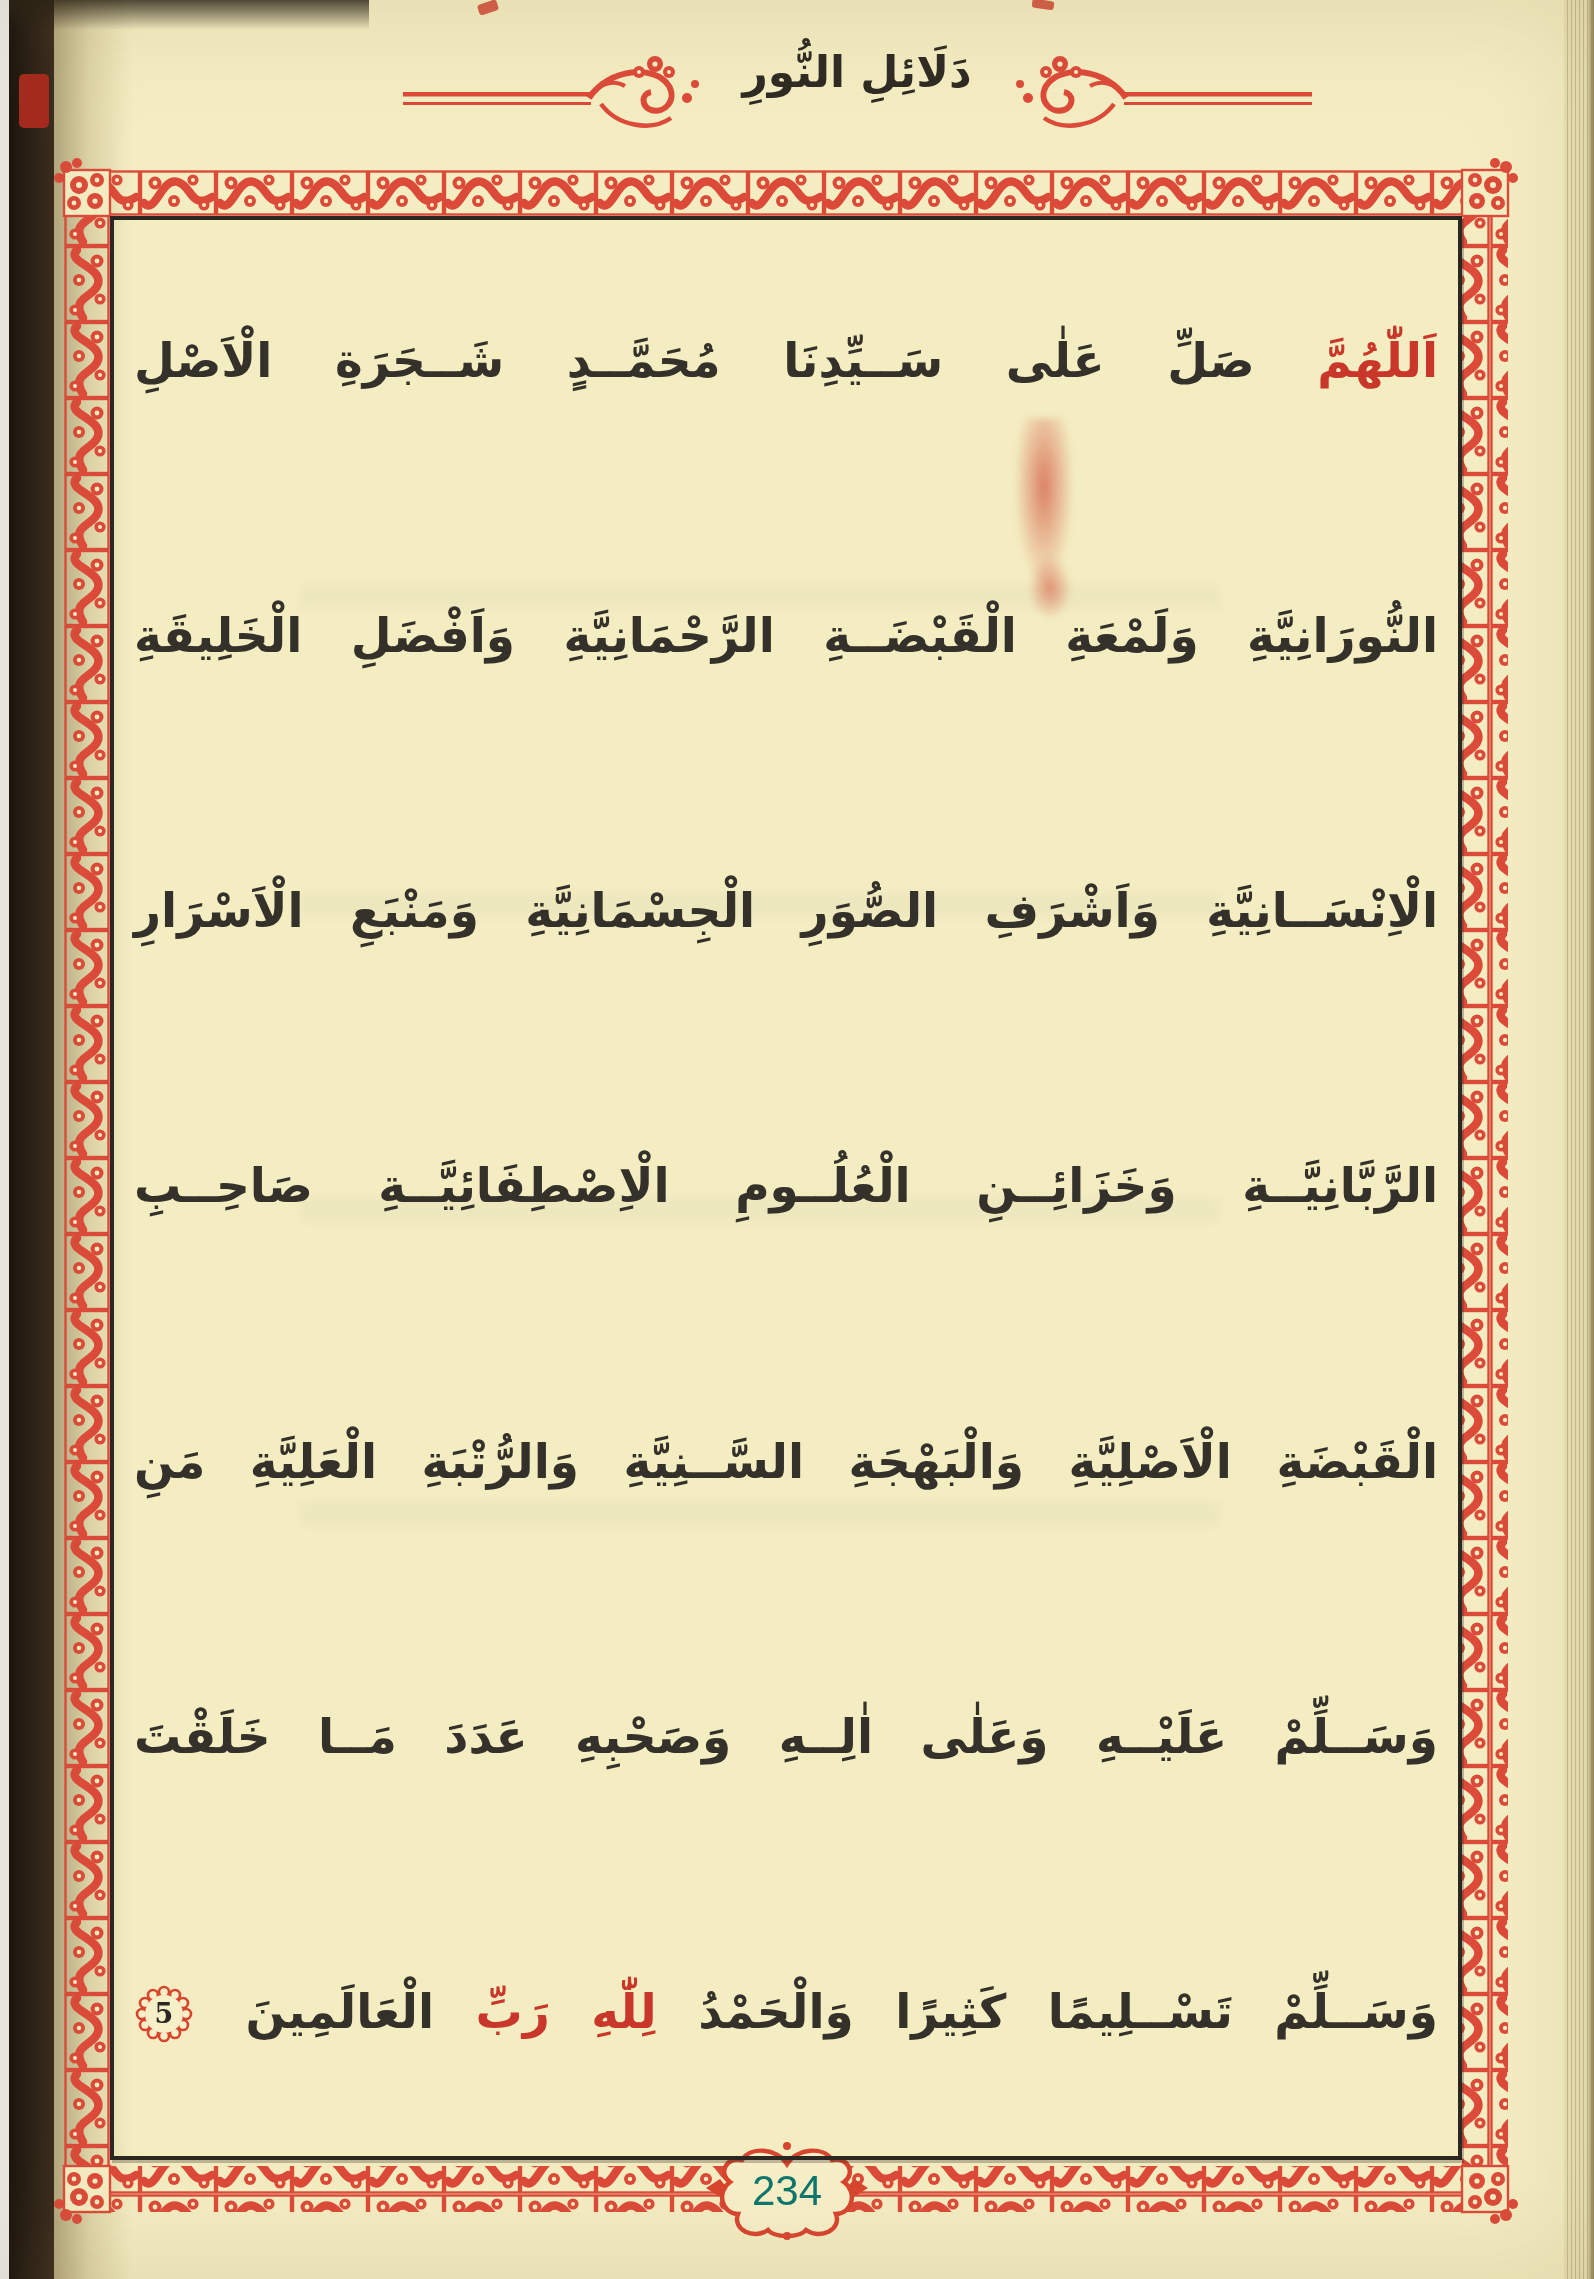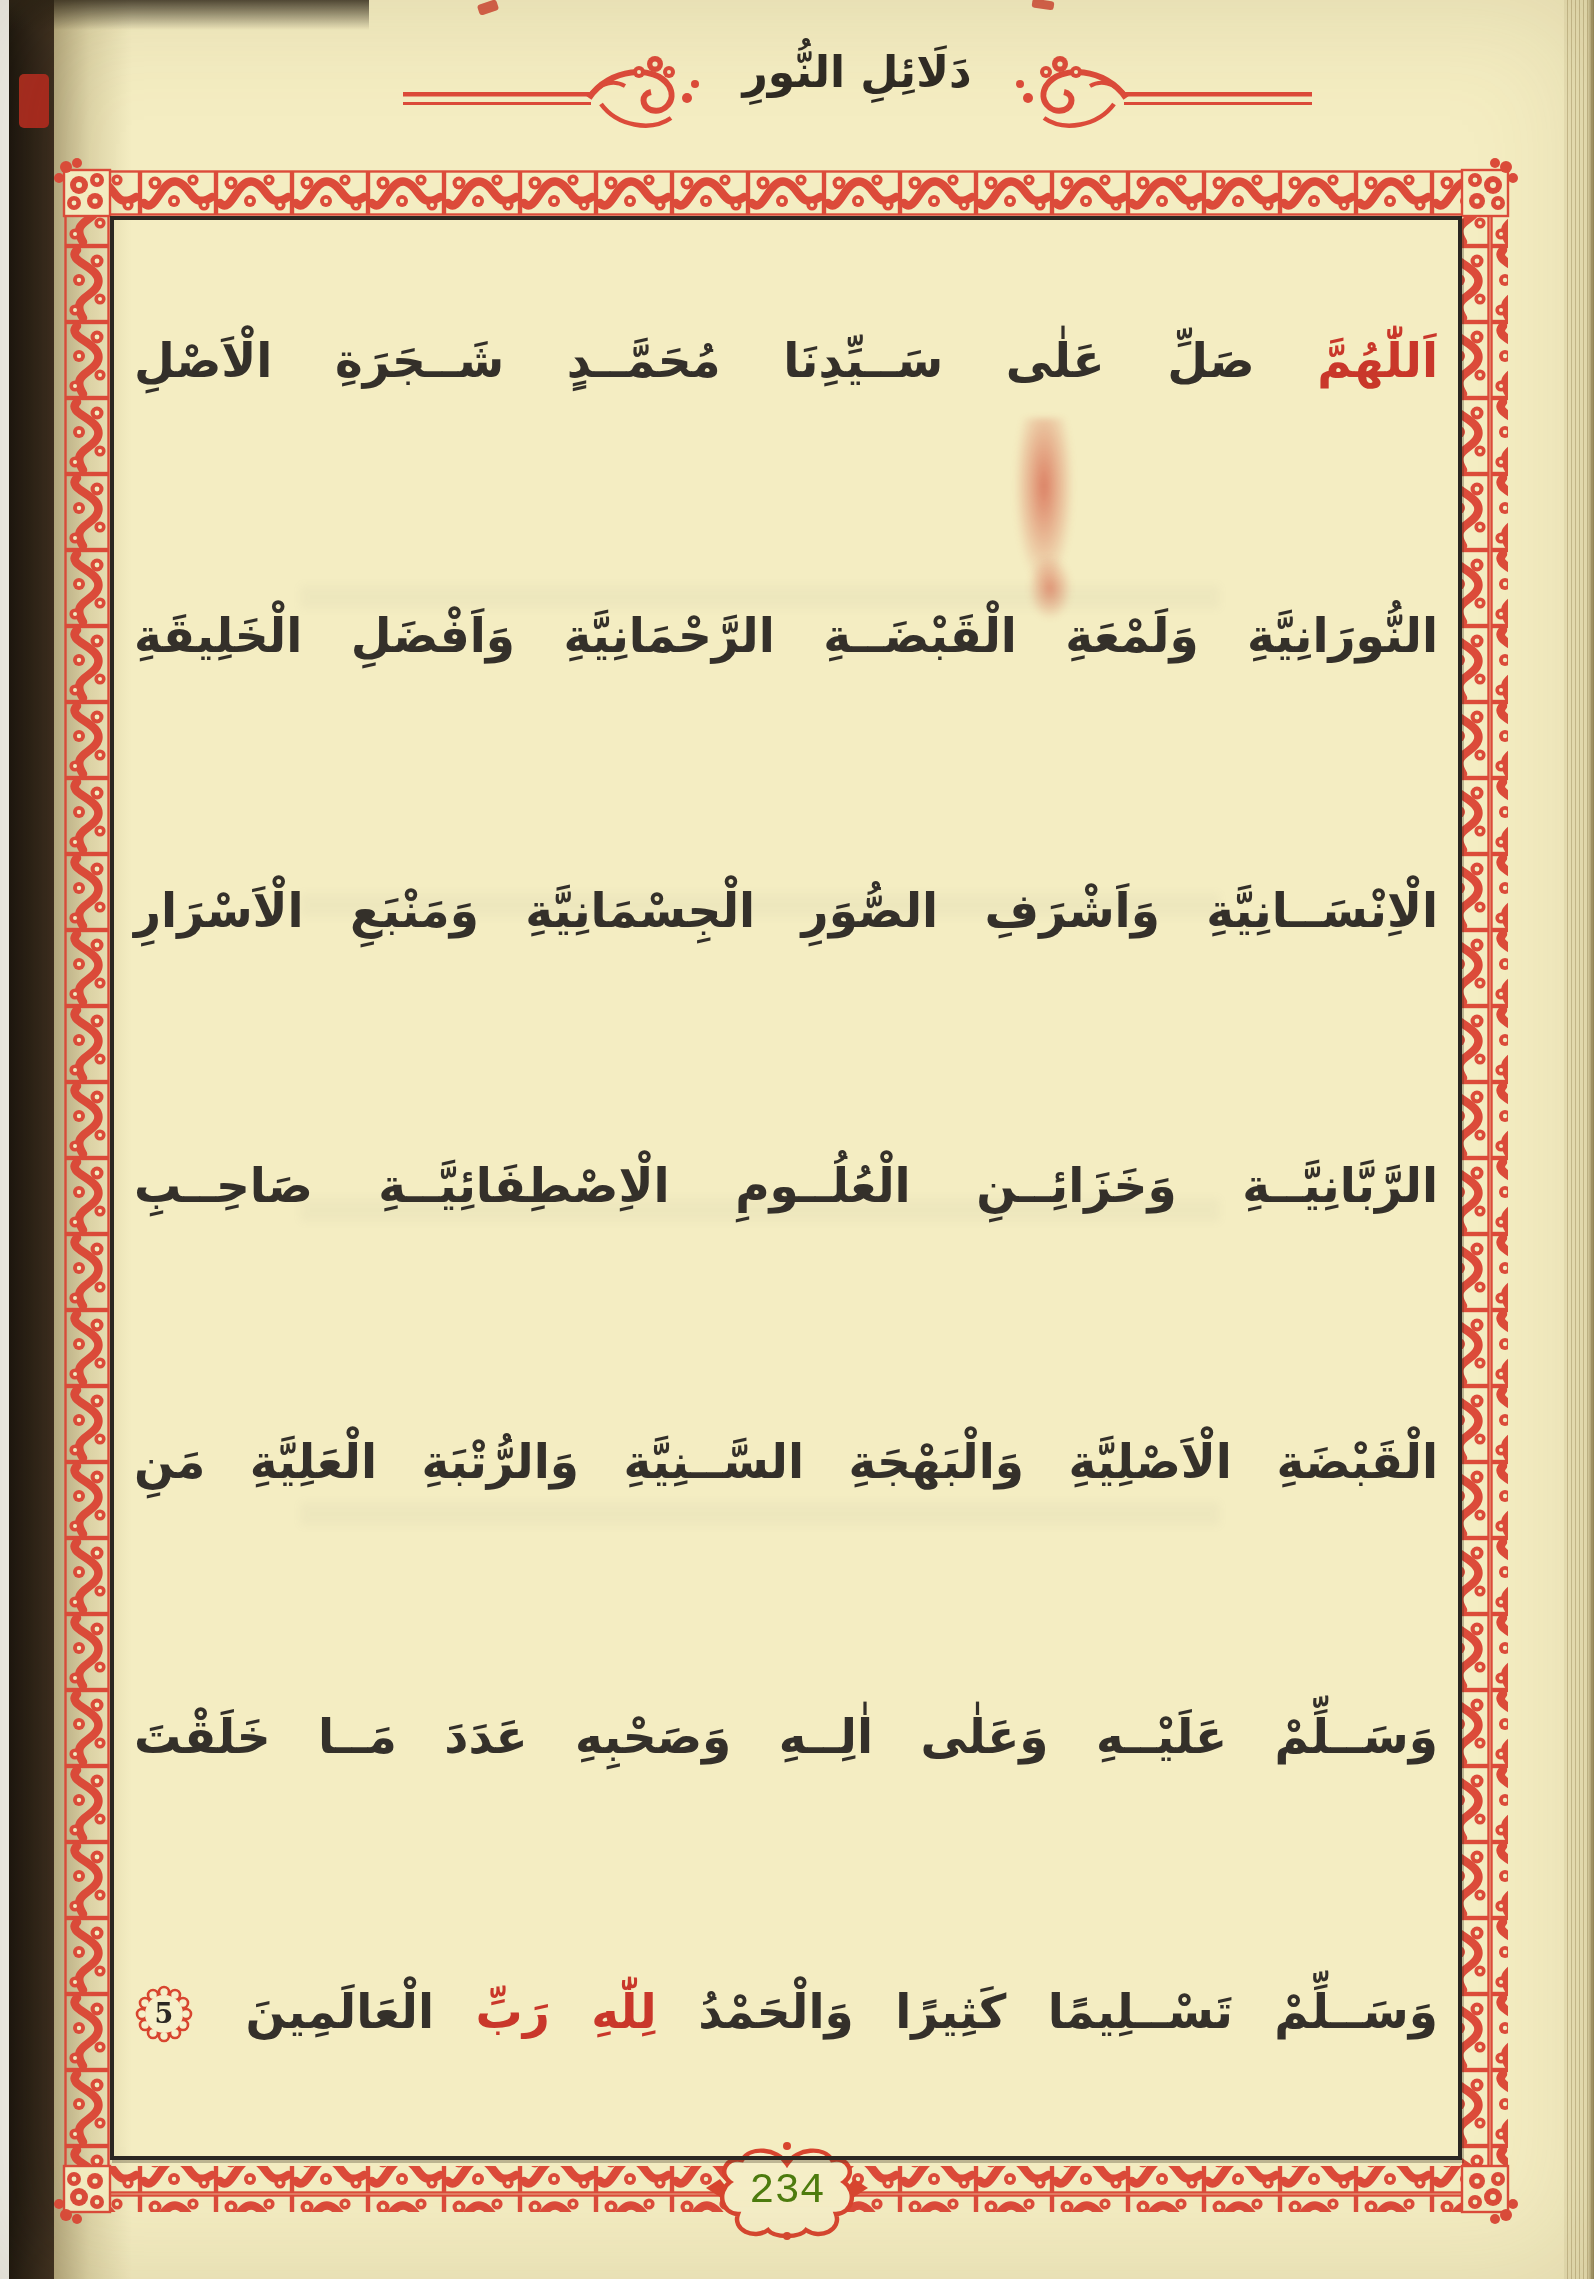--- a/index.html
+++ b/index.html
@@ -43,21 +43,21 @@
     text-align:justify;text-align-last:justify;-moz-text-align-last:justify}
   .red{color:#c9372a}
   .vmark{position:relative;display:inline-block;width:60px;height:60px;vertical-align:-16px;margin-right:10px}
   .vmark svg{position:absolute;inset:0;overflow:visible}
   .vnum{position:absolute;inset:0;display:flex;align-items:center;justify-content:center;
     font-size:27px;font-weight:bold;color:#2b2722;font-family:"DejaVu Serif",serif}
   .ros{display:inline-block;width:48px;height:48px;vertical-align:-10px;margin:0 14px}
   
   .pagenum{position:absolute;left:722px;top:2146px;width:130px;height:90px}
   .pnum{position:absolute;inset:0;display:flex;align-items:center;justify-content:center;
-    font-size:42px;color:#4d7c0f;font-family:Liberation Mono, monospace}
+    font-size:42px;color:#0f766e;font-family:Liberation Sans, sans-serif}
   
   .ghost{position:absolute;left:300px;width:920px;height:24px;background:#8d8d7c;
     opacity:.055;filter:blur(4px)}
   .g1{top:585px}.g2{top:893px}.g3{top:1198px}.g4{top:1502px}
   .smudge1{position:absolute;left:1014px;top:418px;width:60px;height:170px;filter:blur(3px);
     background:radial-gradient(ellipse at 50% 40%,rgba(200,38,22,.55),rgba(200,38,22,0) 70%)}
   .smudge2{position:absolute;left:1028px;top:556px;width:44px;height:64px;filter:blur(3px);
     background:radial-gradient(ellipse,rgba(200,38,22,.45),rgba(200,38,22,0) 70%)}
 </style>
 </head>

